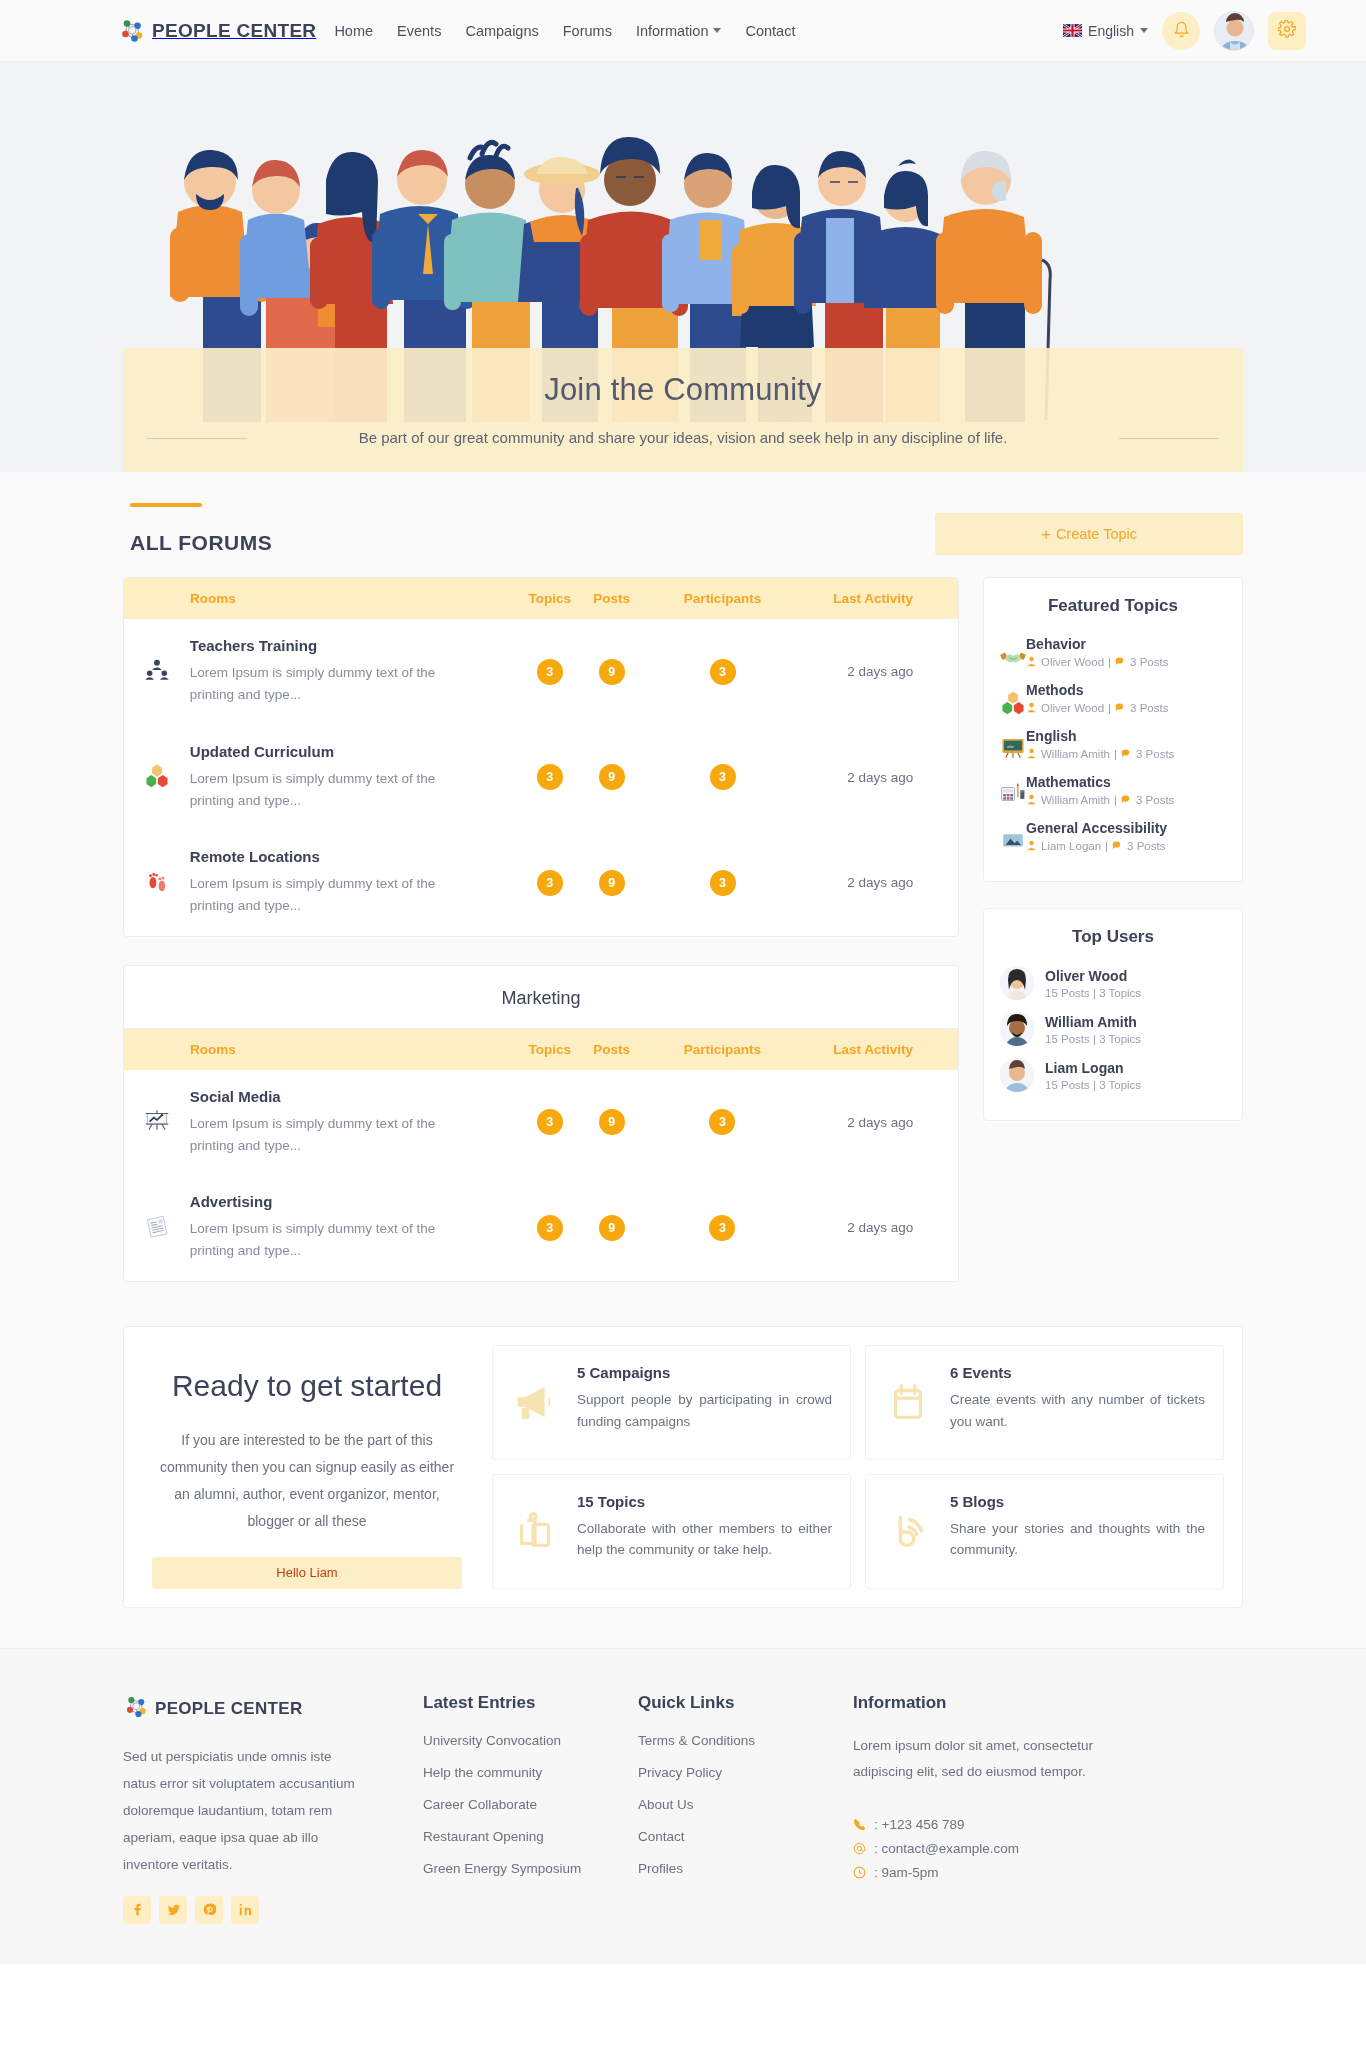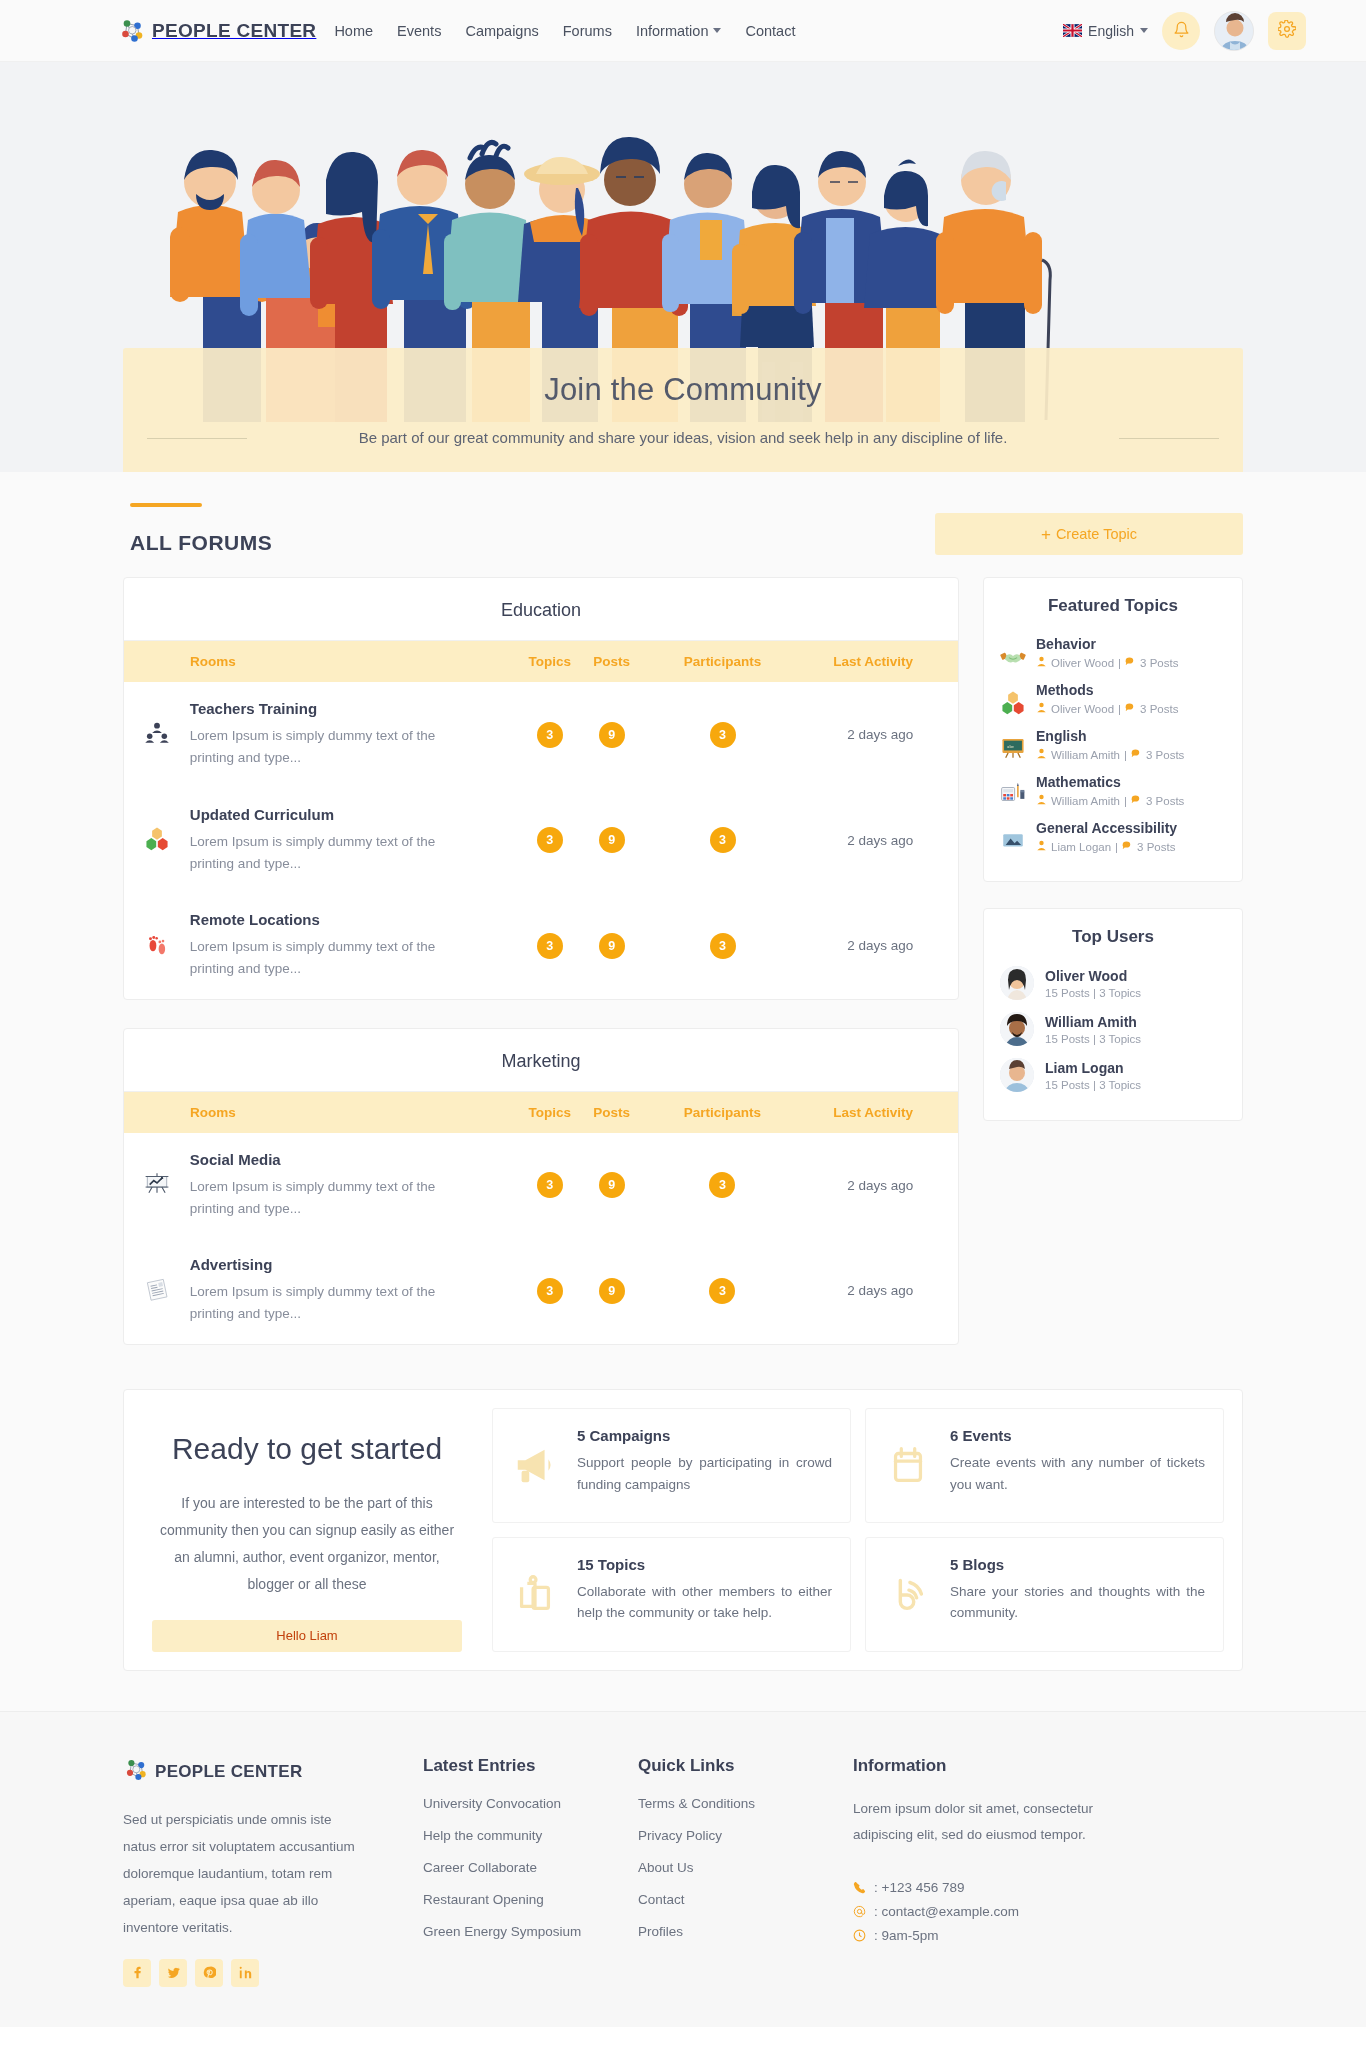--- a/index.html
+++ b/index.html
@@ -118,21 +118,21 @@
     width: 26px; height: 26px; border-radius: 50%; background: #f7a80d;
     color: #fff; font-size: 12.5px; font-weight: 600;
   }
   .cell-c { text-align: center; }
   .last-act { text-align: center; font-size: 13.5px; color: #6b7280; padding-right: 14px; }
 
   
   .side-card { padding: 18px 16px 22px; }
   .side-card + .side-card { margin-top: 26px; }
   .side-title { text-align: center; font-size: 17px; font-weight: 700; color: #3c4257; margin-bottom: 13px; }
-  .topic-row { display: flex; gap: 10px; align-items: flex-end; padding: 6px 0; }
+  .topic-row { display: flex; align-items: center; padding: 6px 0; }
   .topic-ico { width: 26px; height: 26px; flex: none; margin-top: 8px; }
   .topic-name { font-size: 14px; font-weight: 700; color: #3c4257; }
   .topic-meta { margin-top: 4px; font-size: 11.5px; color: #9aa0ad; display: flex; align-items: center; gap: 4px; }
   .topic-meta svg { flex: none; }
 
   .user-row { display: flex; gap: 11px; align-items: center; padding: 6px 0; }
   .user-av { width: 34px; height: 34px; border-radius: 50%; overflow: hidden; flex: none; background: #e3e8ef; }
   .user-name { font-size: 14px; font-weight: 700; color: #3c4257; }
   .user-meta { margin-top: 3px; font-size: 11.5px; color: #9aa0ad; }
 
@@ -394,21 +394,20 @@
       <span class="plus">+</span>
       <span>Create Topic</span>
     </button>
   </div>
 
   <div class="cols">
 
     <div class="col-main">
 
       <div class="card forum-card">
-        <div class="forum-title">Education</div>
         <table class="forum">
           <colgroup>
                 <col class="c-icon">
                 <col class="c-rooms">
                 <col class="c-topics">
                 <col class="c-posts">
                 <col class="c-parts">
                 <col class="c-last">
               </colgroup>
           <thead>

